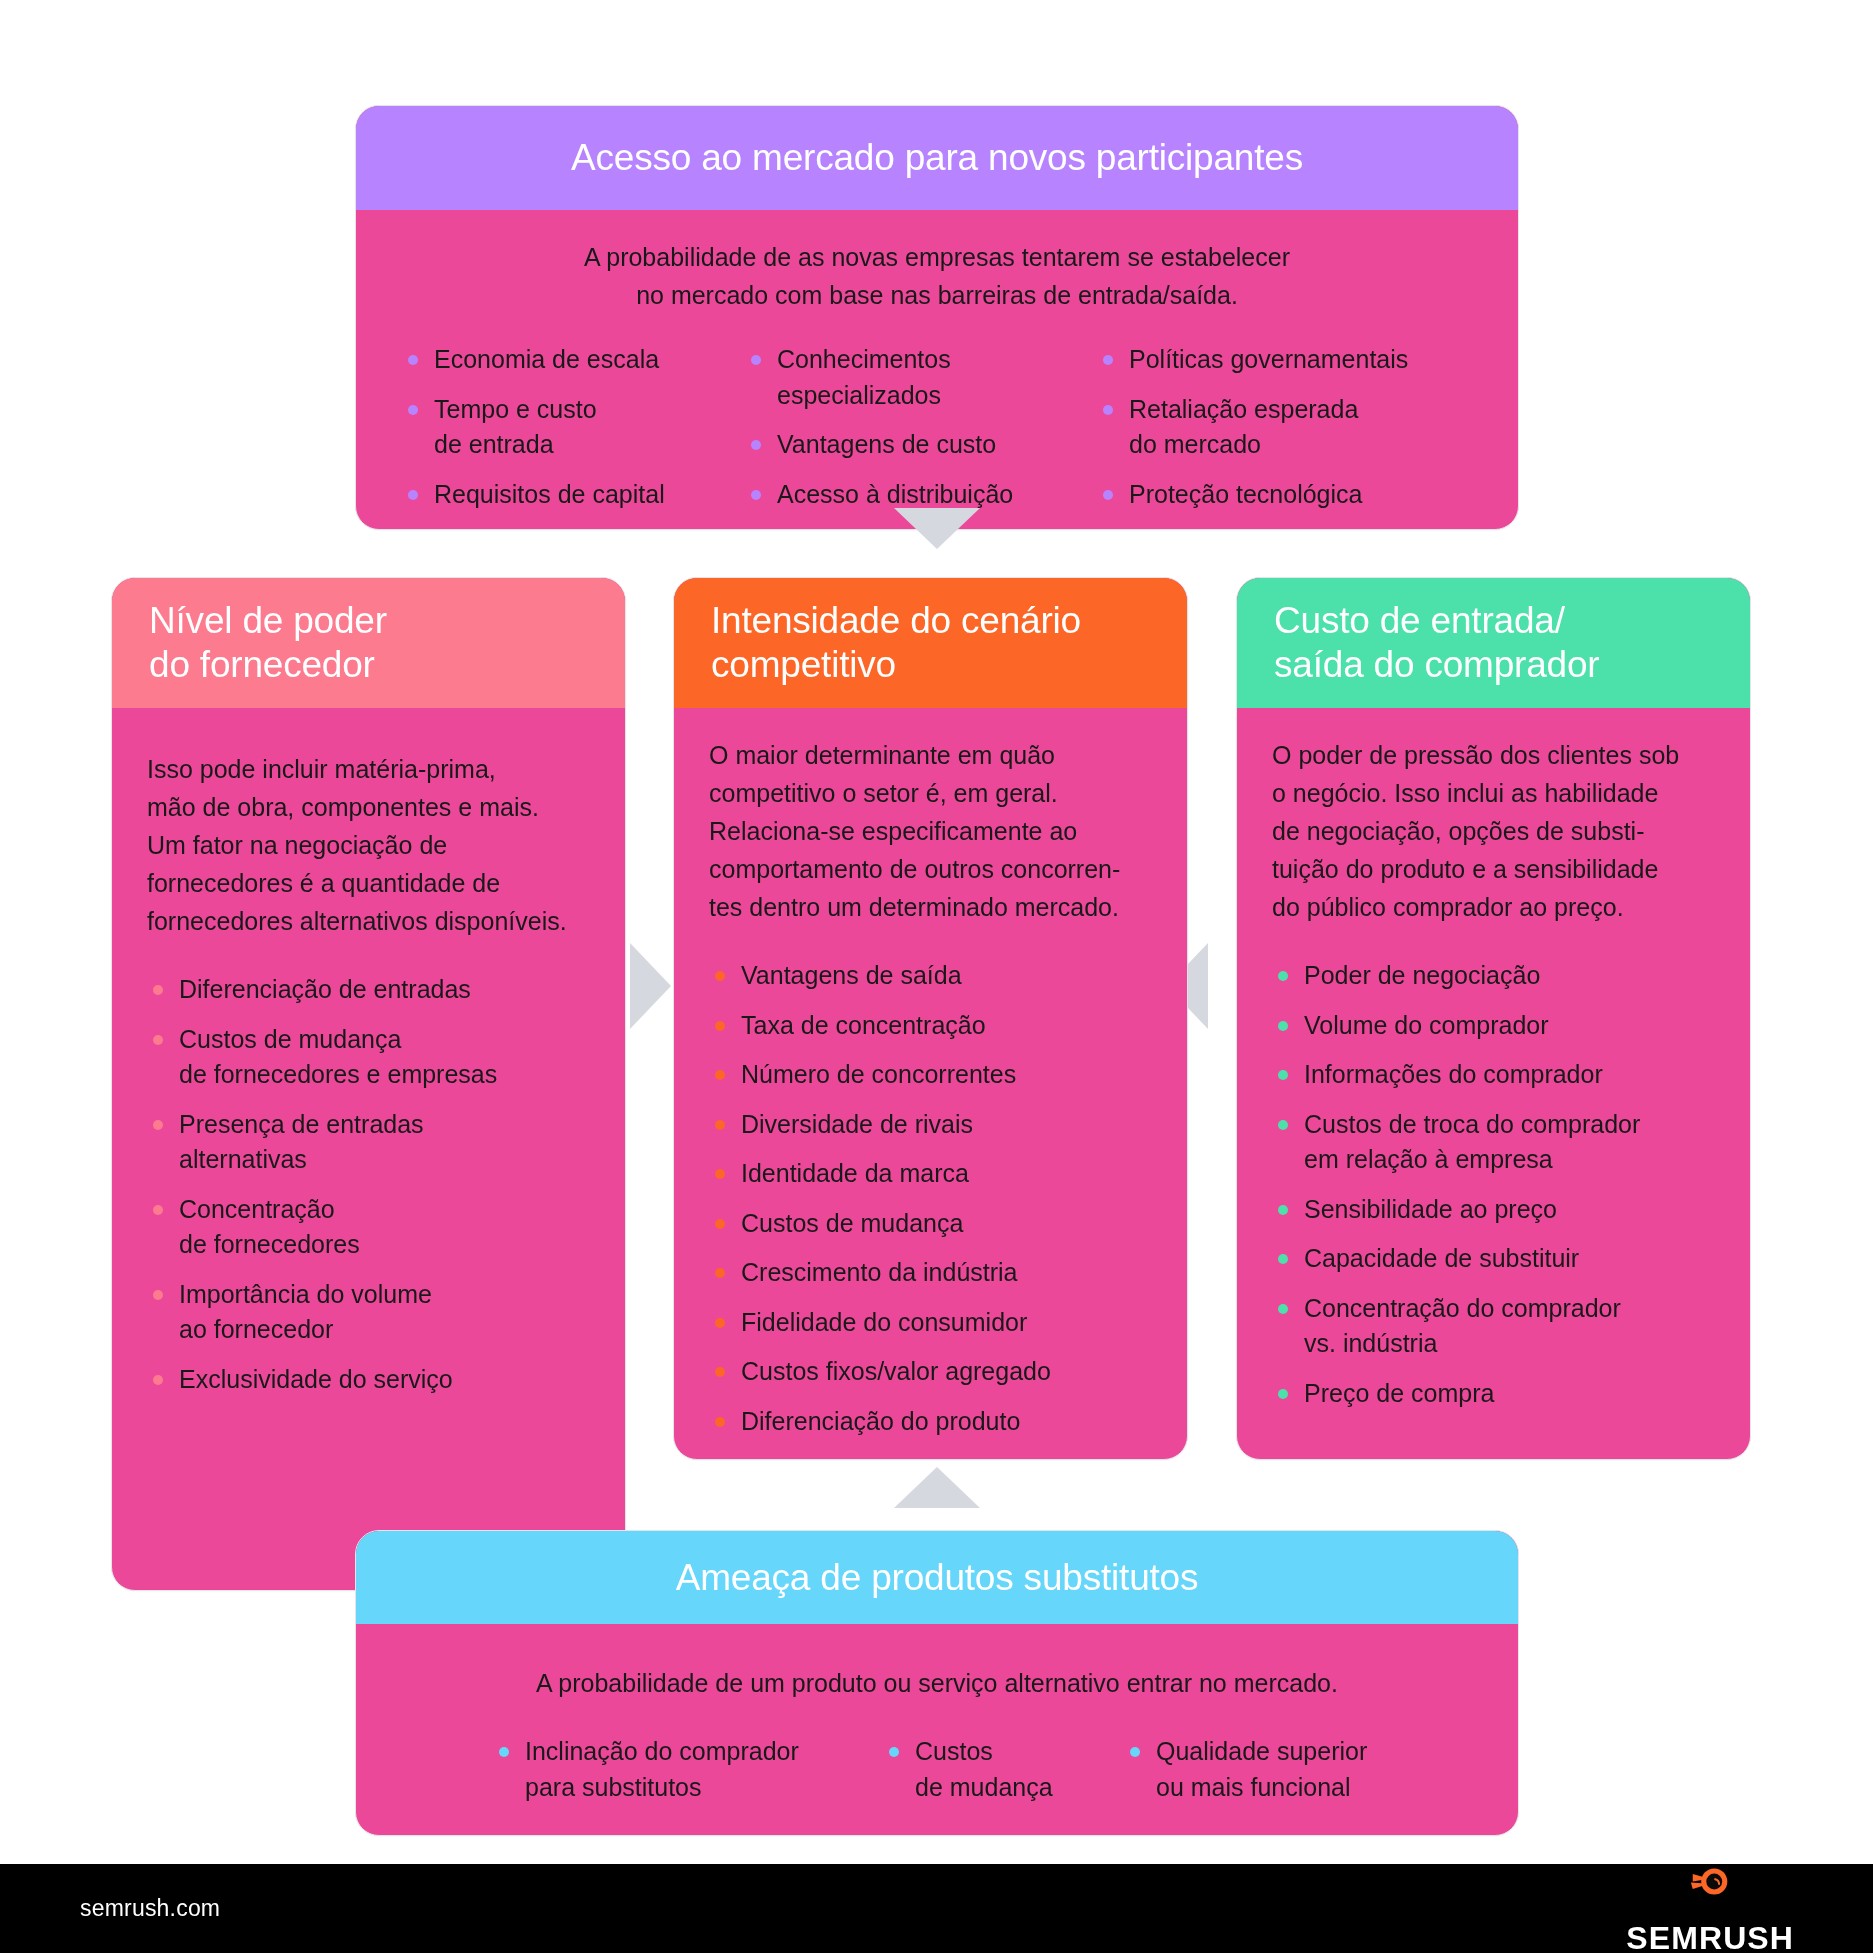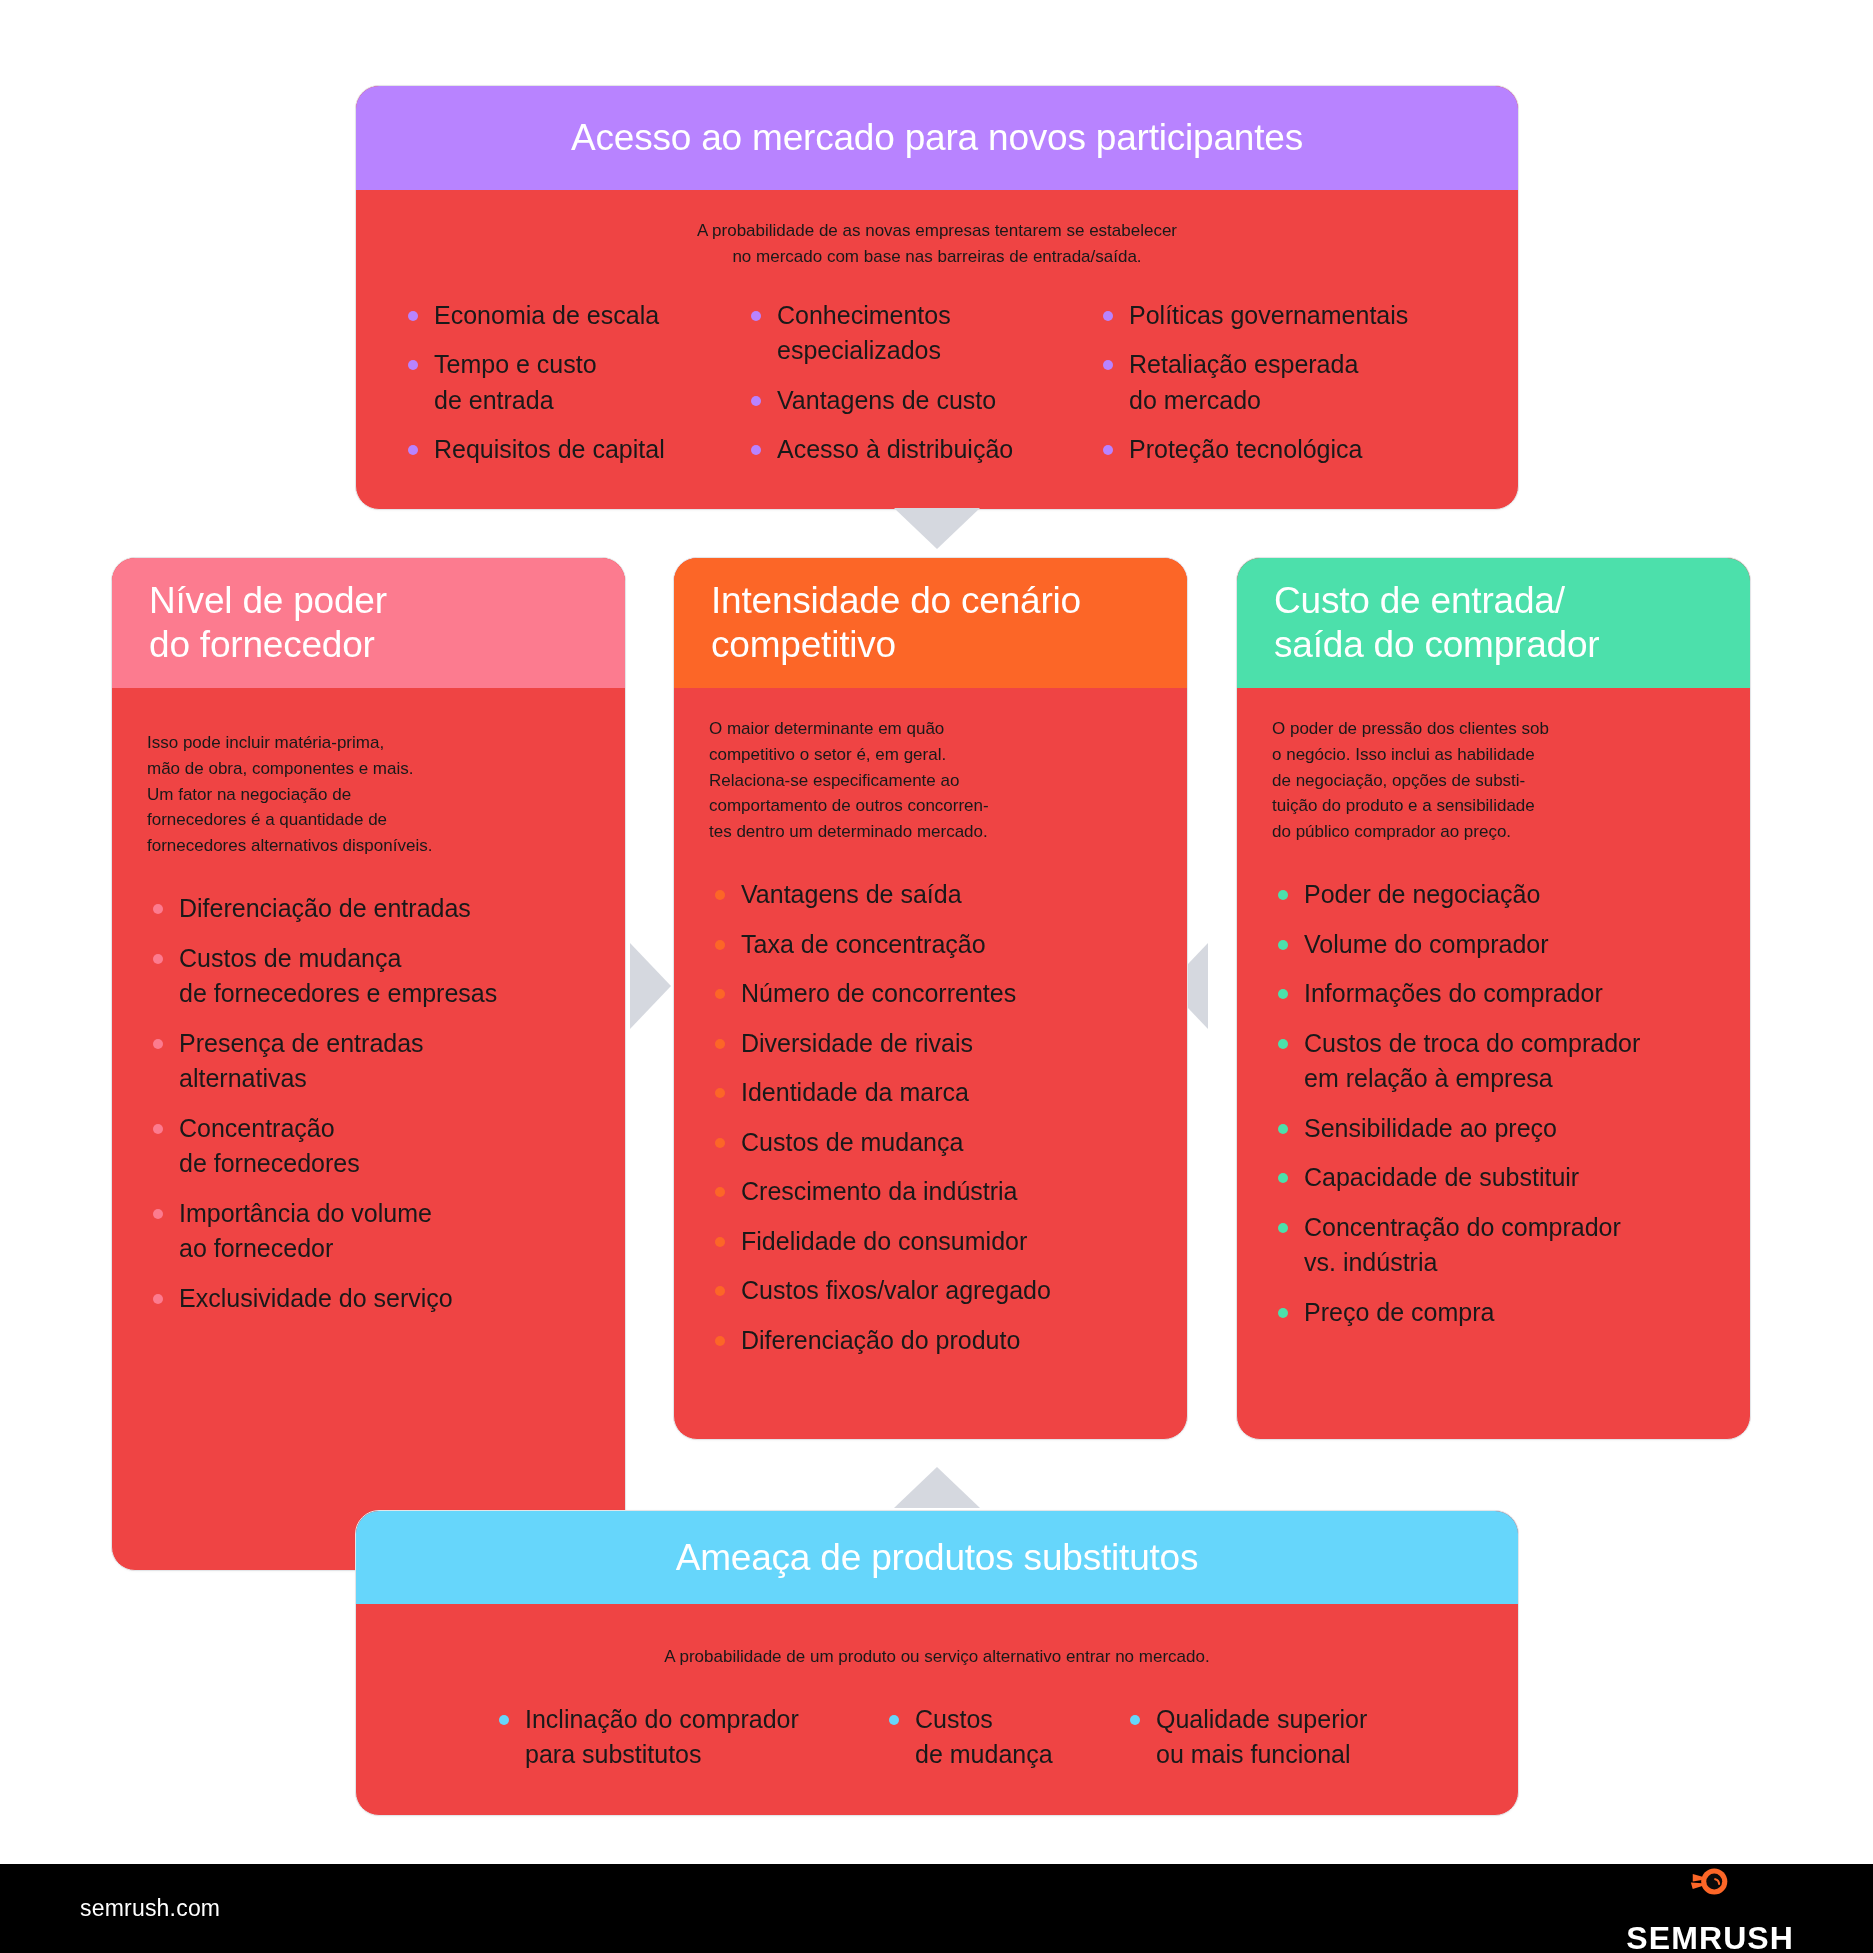--- a/index.html
+++ b/index.html
@@ -15,44 +15,45 @@
     position: relative;
     width: 1874px;
     height: 1953px;
     background: #ffffff;
     overflow: hidden;
   }
 
   
   .card {
     position: absolute;
-    background: #ef4444;
+    background: #ec4899;
     border: 0.9px solid #e3e5e8;
     border-radius: 24px;
     box-shadow: 0 0.9px 1.9px rgba(0,0,0,0.03);
     overflow: hidden;
+    margin-top: 20px;
   }
   .card-header {
     width: 100%;
     display: flex;
     align-items: center;
     color: #ffffff;
   }
   .card-header.center { justify-content: center; text-align: center; }
   .card-title {
     font-size: 37px;
     font-weight: 400;
     line-height: 1.18;
     letter-spacing: -0.2px;
     color: #ffffff;
   }
   .card-body { padding: 0 35px; }
 
   .desc {
-    font-size: 17px;
+    font-size: 25px;
     line-height: 1.52;
     color: #191919;
   }
   .desc.center { text-align: center; }
 
   
   ul.bullets { list-style: none; }
   ul.bullets li {
     position: relative;
     padding-left: 32px;

